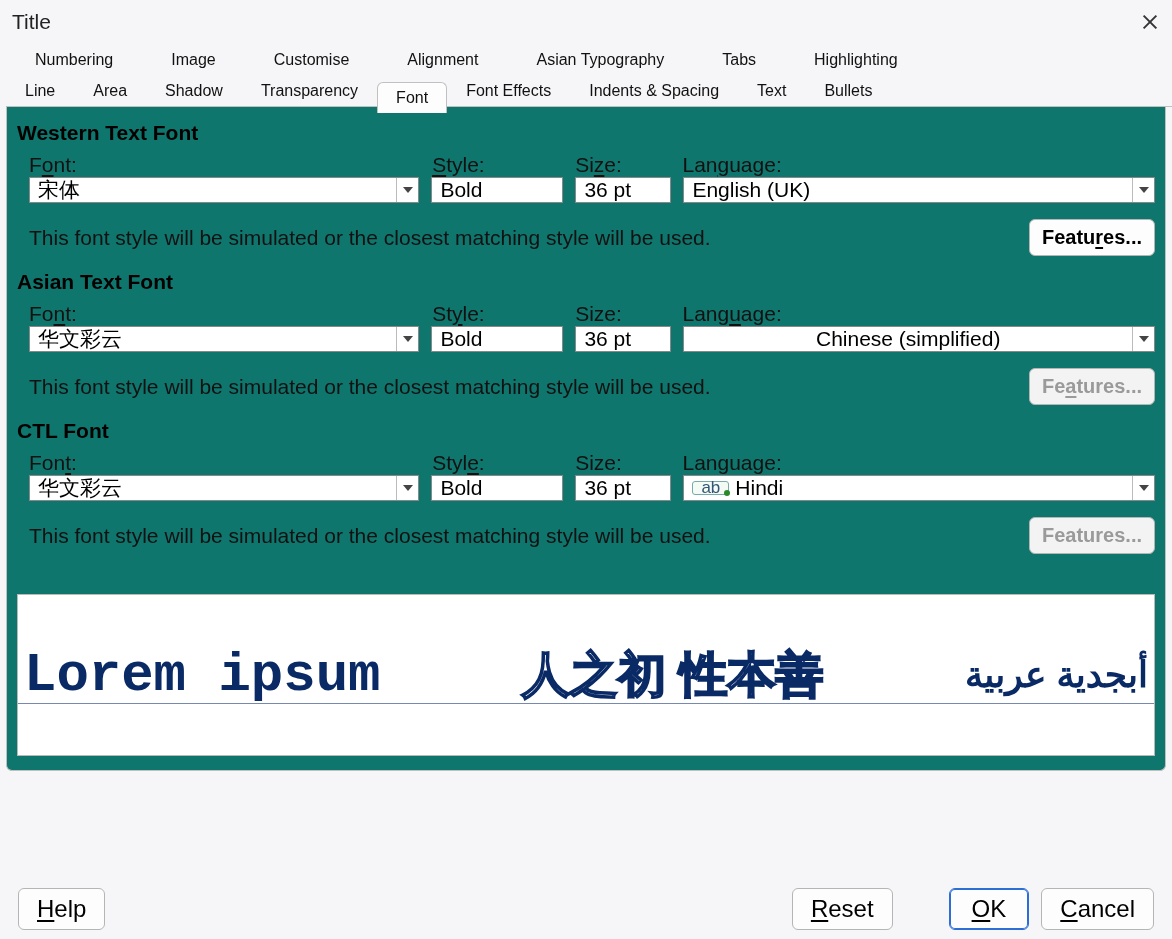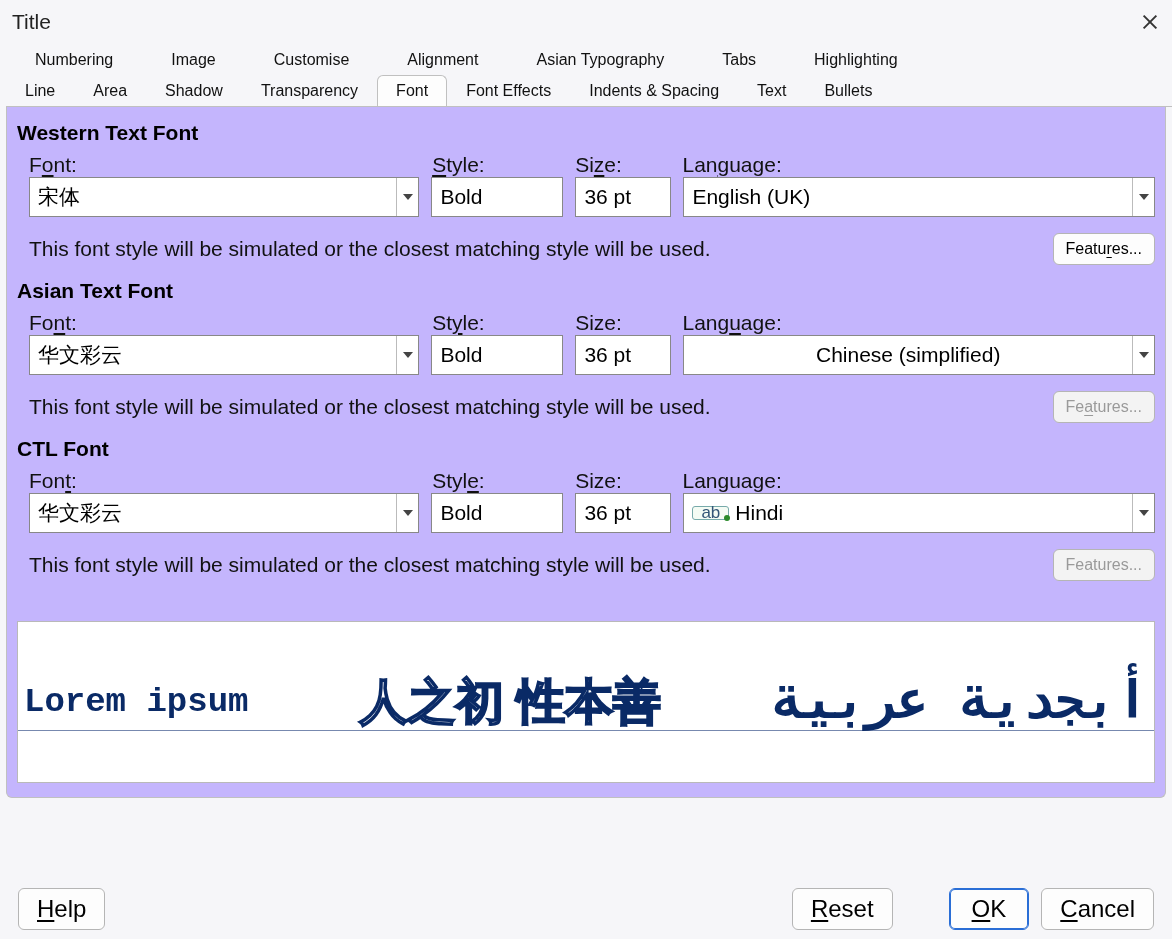--- a/index.html
+++ b/index.html
@@ -11,61 +11,61 @@
     .close-x { width: 20px; height: 20px; position: relative; }
     .close-x::before, .close-x::after { content: ""; position: absolute; left: 9px; top: 1px; width: 2px; height: 18px; background: #333; }
     .close-x::before { transform: rotate(45deg); }
     .close-x::after { transform: rotate(-45deg); }
 
     
     .tabstrip { padding-left: 6px; }
     .tabrow { display: flex; }
     .tab { font-size: 16px; color: #111; padding: 6px 18px; border: 1px solid transparent; border-bottom: none; border-radius: 6px 6px 0 0; white-space: nowrap; }
     .tabrow.row1 .tab { padding: 6px 28px; }
-    .tab.active { background: #fdfdfd; border-color: #c0c0c0; position: relative; top: 0; }
+    .tab.active { background: #fdfdfd; border-color: #c0c0c0; position: relative; top: 7px; }
     .tabrow.row2 { border-bottom: 1px solid #c0c0c0; }
 
     
-    .panel { background: #c4b5fd; border: 1px solid #c0c0c0; border-top: none; margin: 0 6px 11px 6px; padding: 8px 10px 14px 10px; border-radius: 0 0 6px 6px; }
+    .panel { background: #0f766e; border: 1px solid #c0c0c0; border-top: none; margin: 0 6px 11px 6px; padding: 8px 10px 14px 10px; border-radius: 0 0 6px 6px; }
 
     .section-title { font-size: 21px; font-weight: 700; margin: 14px 0 8px 0; }
     .section-title:first-child { margin-top: 6px; }
 
     .labelrow, .fieldrow { display: flex; align-items: center; gap: 12px; padding-left: 12px; }
     .labelrow span { font-size: 21px; color: #111; }
 
     .col-font { width: 394px; }
     .col-style { width: 132px; }
     .col-size  { width: 96px; }
     .col-lang  { width: 476px; }
 
-    .combo { display: flex; height: 40px; border: 1px solid #888; background: #fff; font-size: 21px; }
+    .combo { display: flex; height: 26px; border: 1px solid #888; background: #fff; font-size: 21px; }
     .combo input { flex: 1; border: none; outline: none; padding: 0 8px; font-size: 21px; background: transparent; }
     .combo .langval { flex: 1; display: flex; align-items: center; padding: 0 8px; gap: 6px; }
     .langval.center { justify-content: center; }
     .combo .arrow { width: 22px; display: flex; align-items: center; justify-content: center; border-left: 1px solid #bbb; color: #555; }
     .chev { width: 0; height: 0; border-left: 5px solid transparent; border-right: 5px solid transparent; border-top: 6px solid #444; }
 
     .ab-icon { display: inline-flex; align-items: flex-start; font-size: 17px; border: 1px solid #7aa; border-radius: 3px; padding: 0 8px; line-height: 12px; color: #357; background: #f4fbf4; position: relative; }
     .ab-icon::after { content: ""; position: absolute; right: -2px; bottom: -2px; width: 6px; height: 6px; background: #2a8a2a; border-radius: 50%; }
 
     .note-row { display: flex; align-items: center; margin: 16px 0 10px 12px; gap: 20px; }
     .note { font-size: 21px; color: #111; flex: 1; }
-    .feat-btn { font-size: 16px; padding: 6px 12px; border: 1px solid #b5b5b5; border-radius: 6px; background: #fdfdfd; }
+    .feat-btn { font-size: 20px; padding: 6px 12px; border: 1px solid #b5b5b5; border-radius: 6px; background: #fdfdfd; font-weight: bold; }
     .feat-btn.disabled { color: #9a9a9a; background: #f3f3f3; }
 
     .u1 { text-decoration: underline; text-underline-offset: 3px; }
 
     
     .preview { margin: 40px 0 0 0; border: 1px solid #b9b9b9; height: 162px; position: relative; overflow: hidden; background: #fff; }
     .baseline { position: absolute; left: 0; right: 0; top: 108px; height: 1px; background: #1d3b7a; opacity: 0.6; }
     .preview-content { position: absolute; left: 0; right: 0; top: 0; bottom: 0; display: flex; justify-content: space-between; align-items: center; padding: 0 6px; }
-    .pw { color: #0a2a66; font-weight: 700; font-size: 34px; font-family: 'Courier New', monospace; }
+    .pw { color: #0a2a66; font-weight: 700; font-size: 54px; font-family: 'Courier New', monospace; }
     .pa { color: #0a2a66; font-weight: 700; font-size: 48px; -webkit-text-stroke: 2px #0a2a66; -webkit-text-fill-color: #fff; }
-    .pc { color: #0a2a66; font-weight: 700; font-size: 52px; font-family: Liberation Mono, monospace; direction: rtl; }
+    .pc { color: #0a2a66; font-weight: 700; font-size: 36px; font-family: Liberation Sans, sans-serif; direction: rtl; }
 
     
     .footer { position: absolute; left: 0; right: 0; bottom: 0; height: 60px; display: flex; align-items: center; padding: 0 18px; gap: 12px; }
     .footer .spacer { flex: 1; }
     .btn { font-size: 24px; padding: 6px 18px; border: 1px solid #b5b5b5; border-radius: 6px; background: #fdfdfd; }
     .btn.default { border-color: #2a6ed6; box-shadow: 0 0 0 1px #2a6ed6 inset; padding: 6px 22px; margin-left: 44px; }
   </style>
 </head>
 <body>
 

